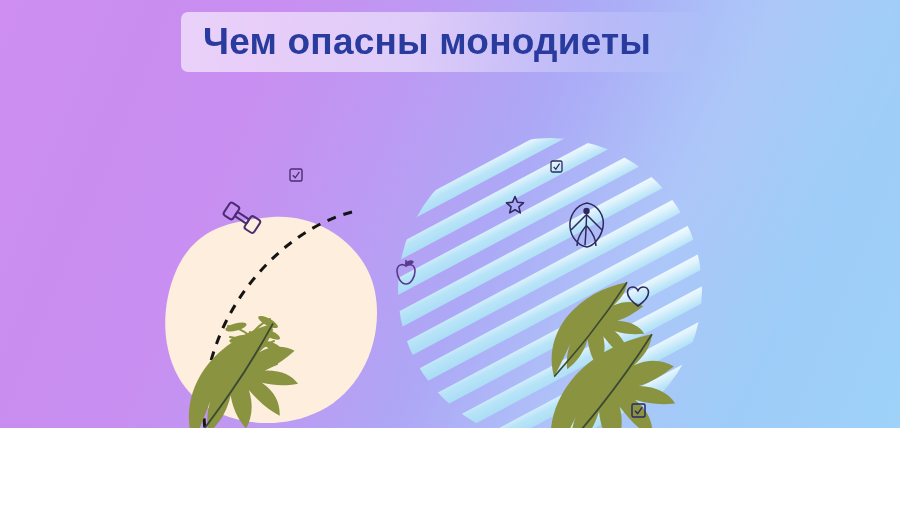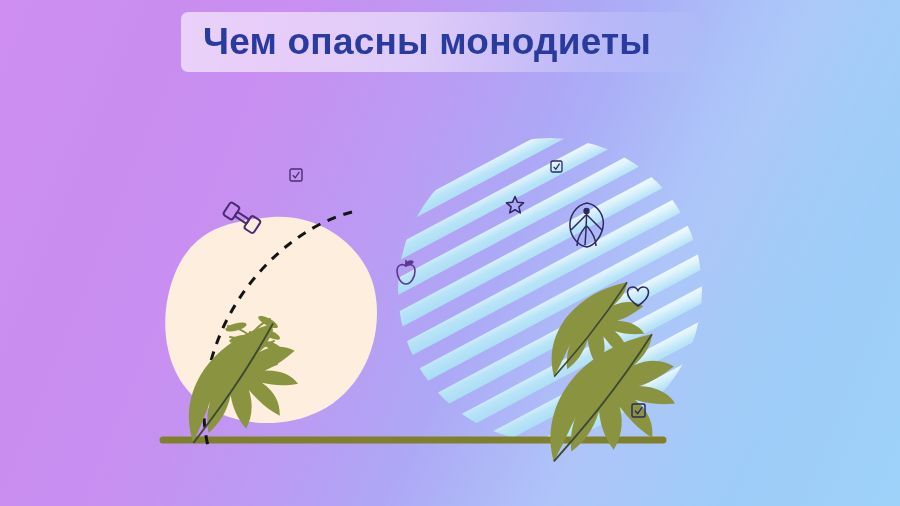--- a/index.html
+++ b/index.html
@@ -8,21 +8,21 @@
   }
   body {
     width: 900px;
     height: 506px;
     overflow: hidden;
     font-family: "Liberation Sans", sans-serif;
   }
   #slide {
     position: relative;
     width: 900px;
-    height: 506px;
+    height: 428px;
     overflow: hidden;
     background:
       linear-gradient(112deg,
         #cf8ff2 0%,
         #c98df0 14%,
         #c98ef1 26%,
         #bb9bf3 42%,
         #ada8f6 54%,
         #a6bdf8 68%,
         #9ecbf8 82%,

